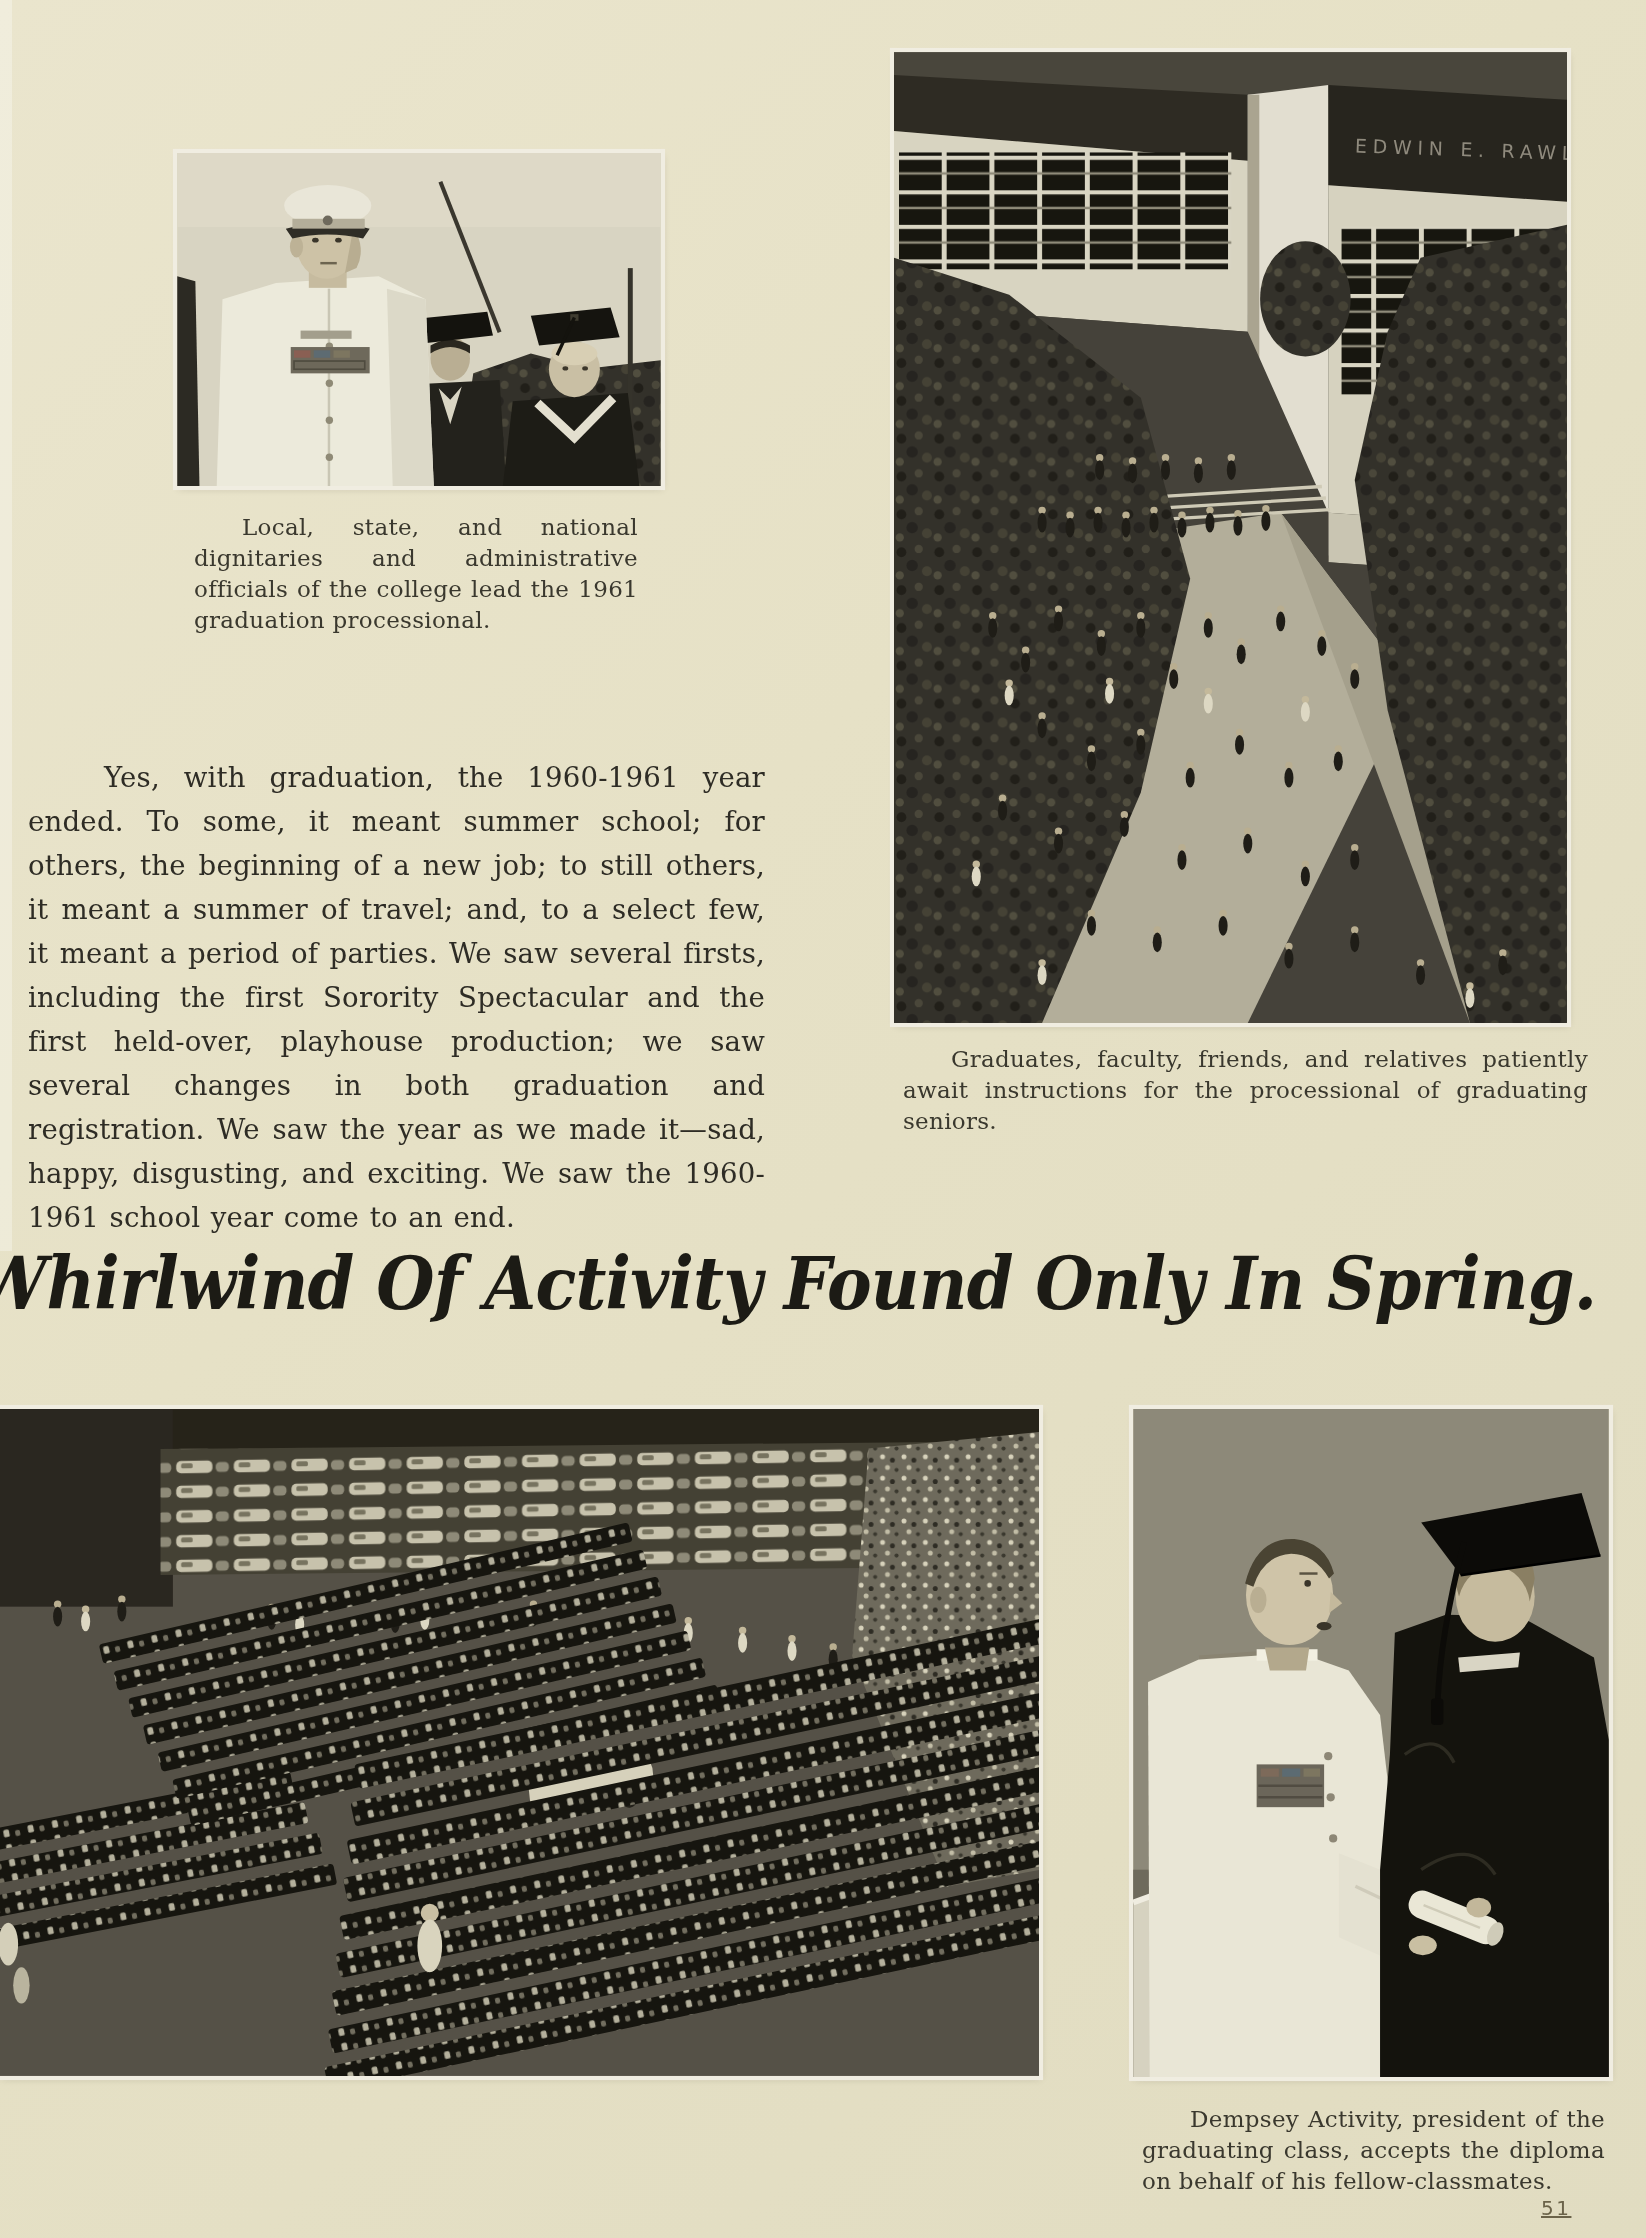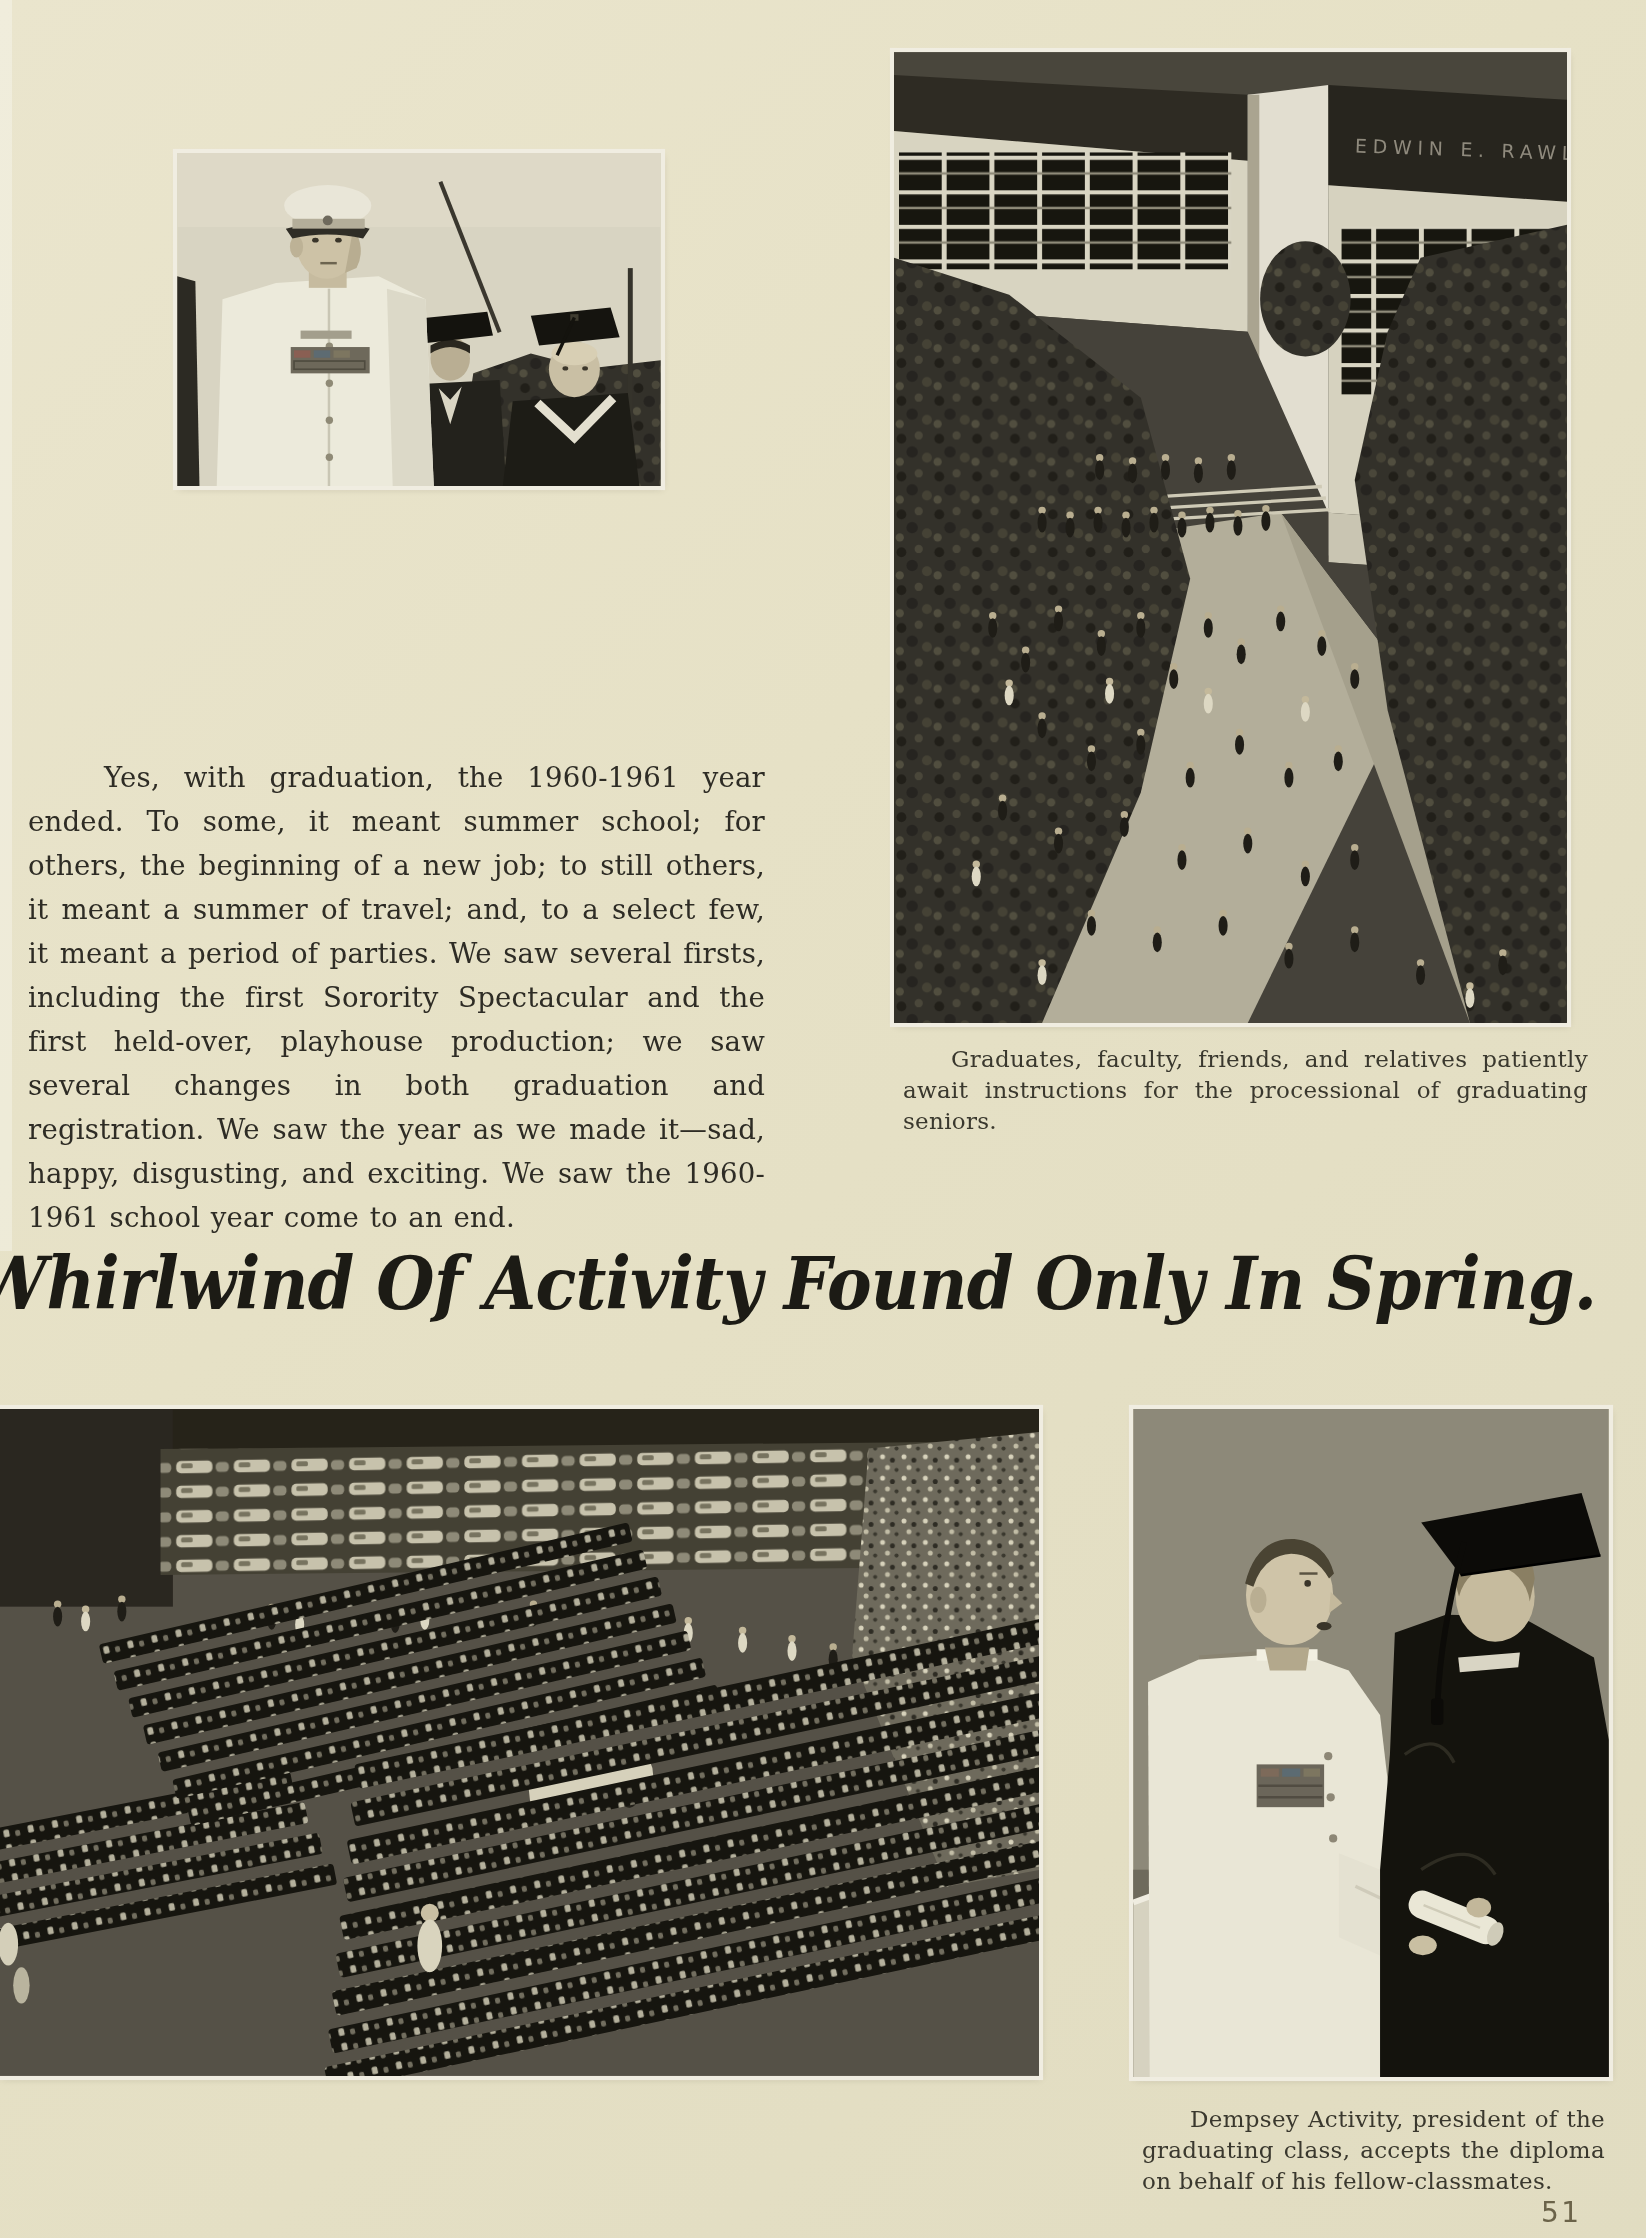--- a/index.html
+++ b/index.html
@@ -23,22 +23,22 @@
     text-indent:76px; color:#2e2c25; letter-spacing:0.2px; word-spacing:1.6px;
   }
   .headline{
     position:absolute; left:-28px; top:1244px; width:1235px;
     font-family:"DejaVu Serif", serif; font-style:italic; font-weight:bold;
     font-size:67px; letter-spacing:-0.8px; color:#1c1b15; white-space:nowrap;
     transform:scaleY(1.08);
   }
   .pagenum{
     position:absolute; left:1541px; top:2196px; width:74px;
-    font-family:"DejaVu Sans", sans-serif; font-size:28px; letter-spacing:2.5px;
-    color:#6b6349; text-align:left;
+    font-family:"DejaVu Sans", sans-serif; font-size:20px; letter-spacing:2.5px;
+    color:#6b6349; text-align:left;text-decoration:underline;
   }
 </style>
 </head>
 <body>
 
 <div class="page">
 
   <svg width="0" height="0" style="position:absolute" aria-hidden="true">
     <defs>
       <pattern id="winGrid" patternUnits="userSpaceOnUse" width="58" height="42">
@@ -139,20 +139,23 @@
         <line x1="174" y1="134" x2="194" y2="134" stroke="#6c6450" stroke-width="3"></line>
         <ellipse cx="145" cy="114" rx="8" ry="13" fill="#bdb296"></ellipse>
         <path d="M132,92 q50,-14 102,0 l-8,12 q-44,-10 -86,0 z" fill="#2f2d26"></path>
         <ellipse cx="183" cy="64" rx="53" ry="25" fill="#e9e6d8"></ellipse>
         <rect x="140" y="80" width="88" height="12" fill="#b4ae9a"></rect>
         <circle cx="183" cy="82" r="6" fill="#6e695c"></circle>
       </g>
     </svg>
   </div>
 
+  <div class="cap" style="left:194px; top:512px; width:444px;">
+    <span class="indent"></span><span>Local, state, and national dignitaries and administrative officials of the college lead the 1961 graduation processional.</span>
+  </div>
 
   <div class="photo-frame" style="left:894px; top:52px;">
     <svg width="673" height="971" viewBox="0 0 818 1180">
       <rect width="818" height="1180" fill="#49463c"></rect>
 
       <polygon points="0,28 430,52 430,132 0,96" fill="#2e2b23"></polygon>
       <polygon points="0,96 430,132 430,340 0,308" fill="#d8d4c1"></polygon>
       <rect x="6" y="122" width="404" height="142" fill="url(#winGrid)"></rect>
 
       <polygon points="430,52 528,40 528,612 430,600" fill="#e2ded0"></polygon>

